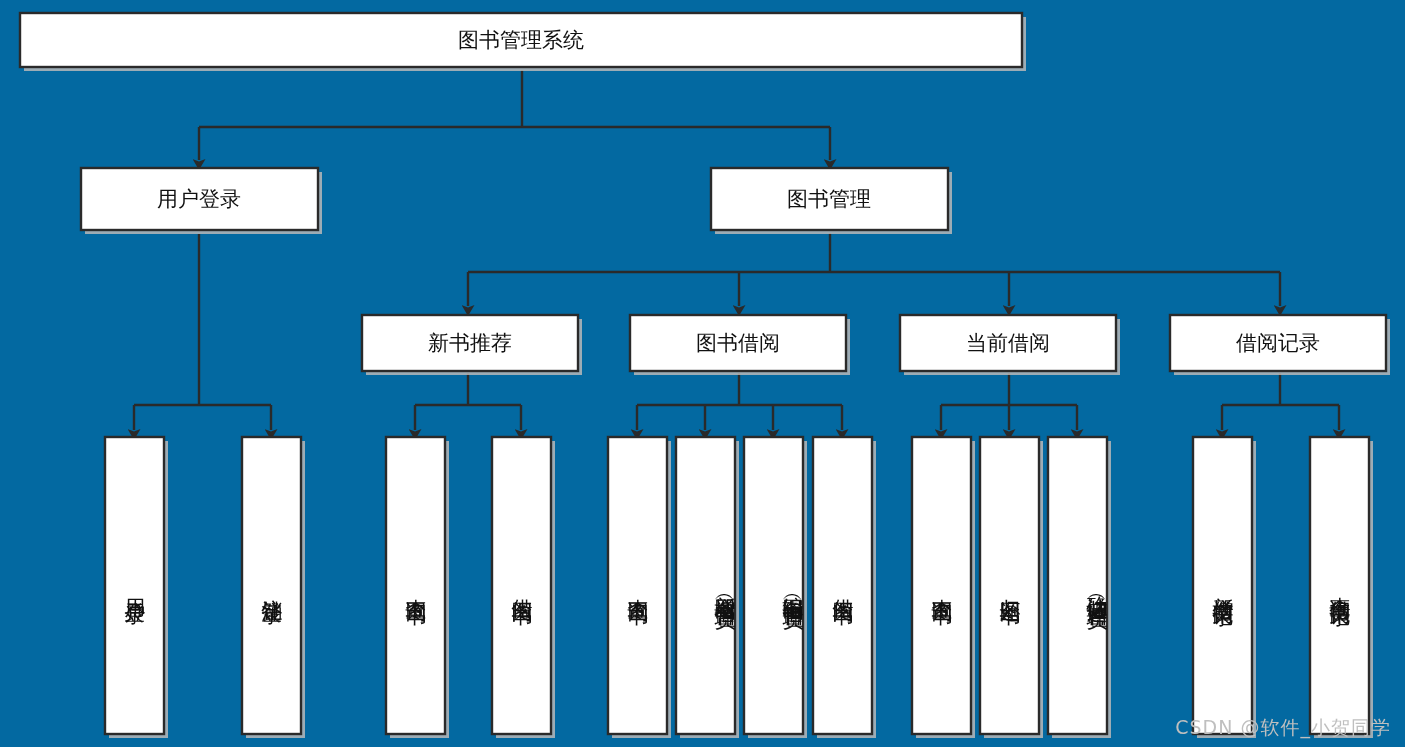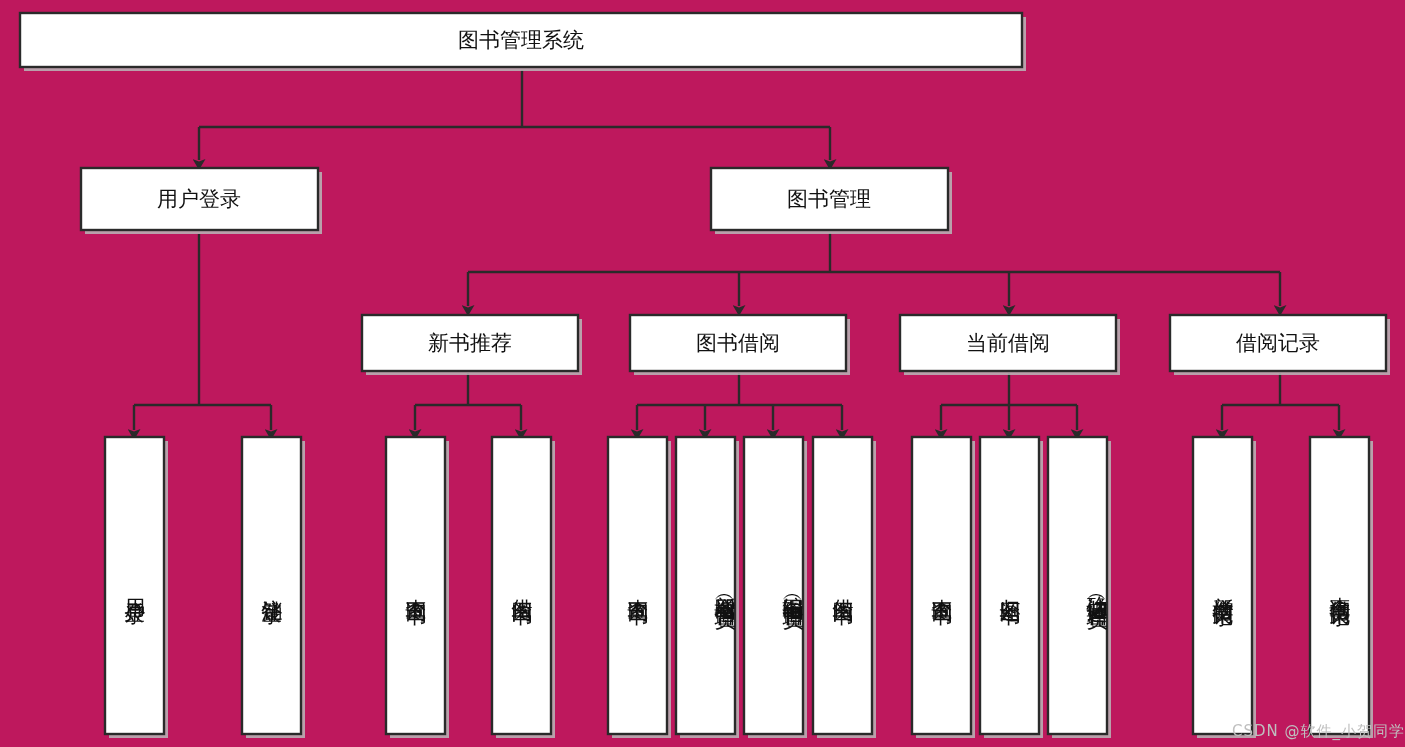--- a/index.html
+++ b/index.html
@@ -7,21 +7,21 @@
     padding: 0;
     background: #ffffff;
   }
   body {
     font-family: "DejaVu Sans", "Liberation Sans", sans-serif;
   }
   #stage {
     position: relative;
     width: 1405px;
     height: 747px;
-    background: #be185d;
+    background: #0369a1;
     overflow: hidden;
   }
   #diagram-svg {
     position: absolute;
     left: 0;
     top: 0;
     width: 1405px;
     height: 747px;
   }
   .node-rect {
@@ -68,24 +68,24 @@
     color: #111111;
     display: flex;
     align-items: center;
     justify-content: center;
     text-align: center;
     white-space: nowrap;
     pointer-events: none;
   }
   .watermark {
     position: absolute;
-    right: 0;
+    right: 14px;
     bottom: 6px;
     font-family: "DejaVu Sans", "Liberation Sans", sans-serif;
-    font-size: 15px;
+    font-size: 19px;
     color: #bfbfbf;
     letter-spacing: 1px;
     white-space: nowrap;
   }
 </style>
 </head>
 <body>
 
 <div id="stage">
 

